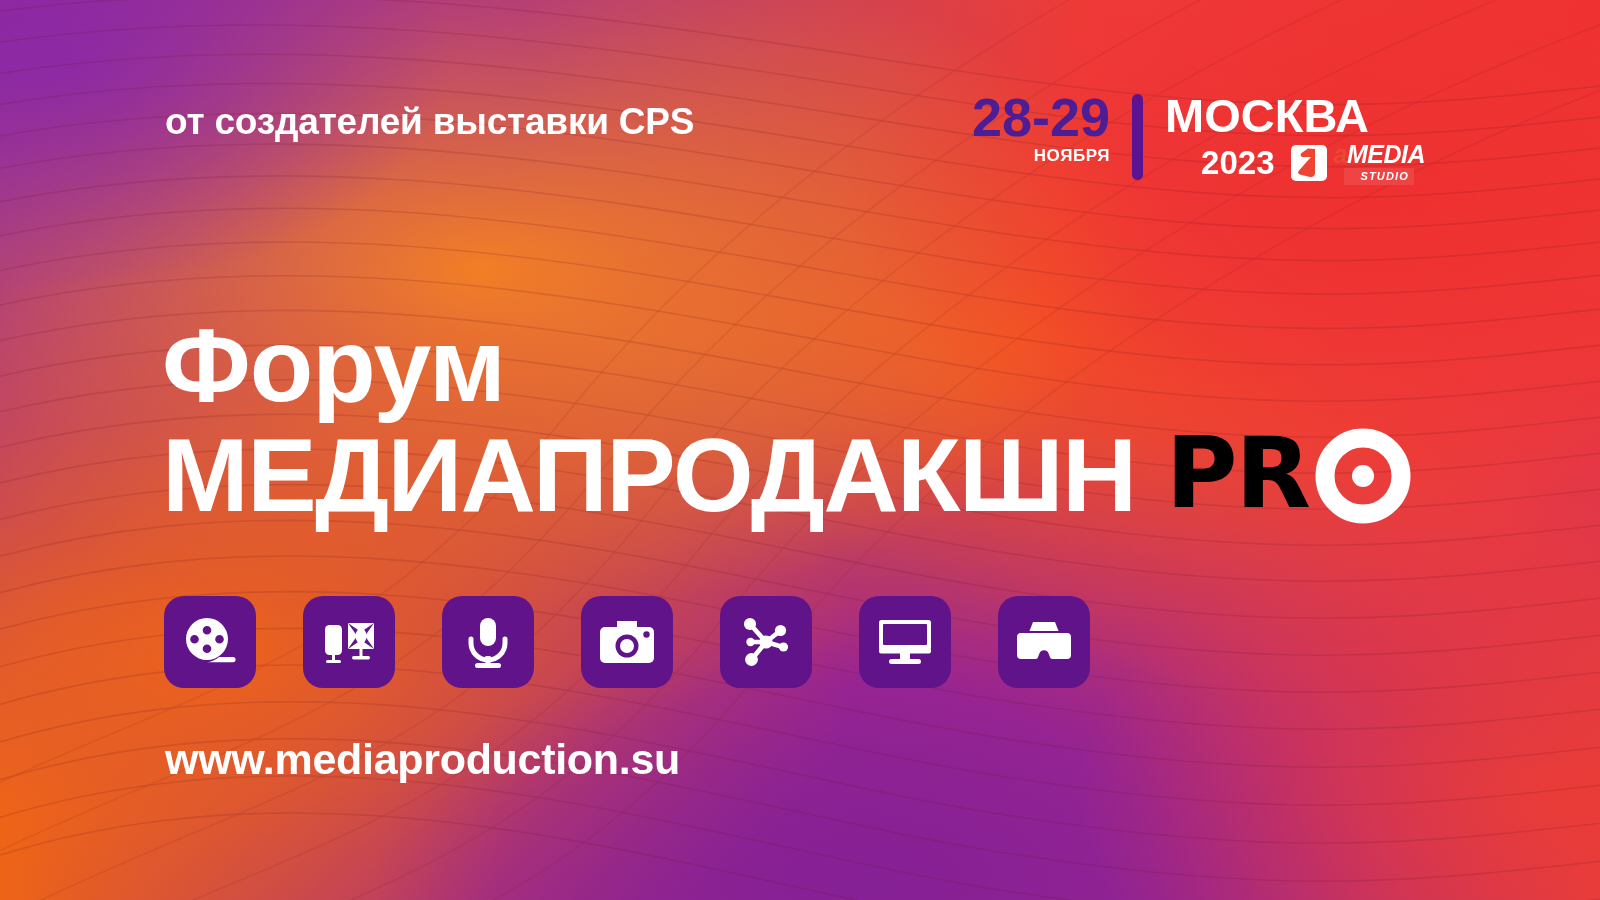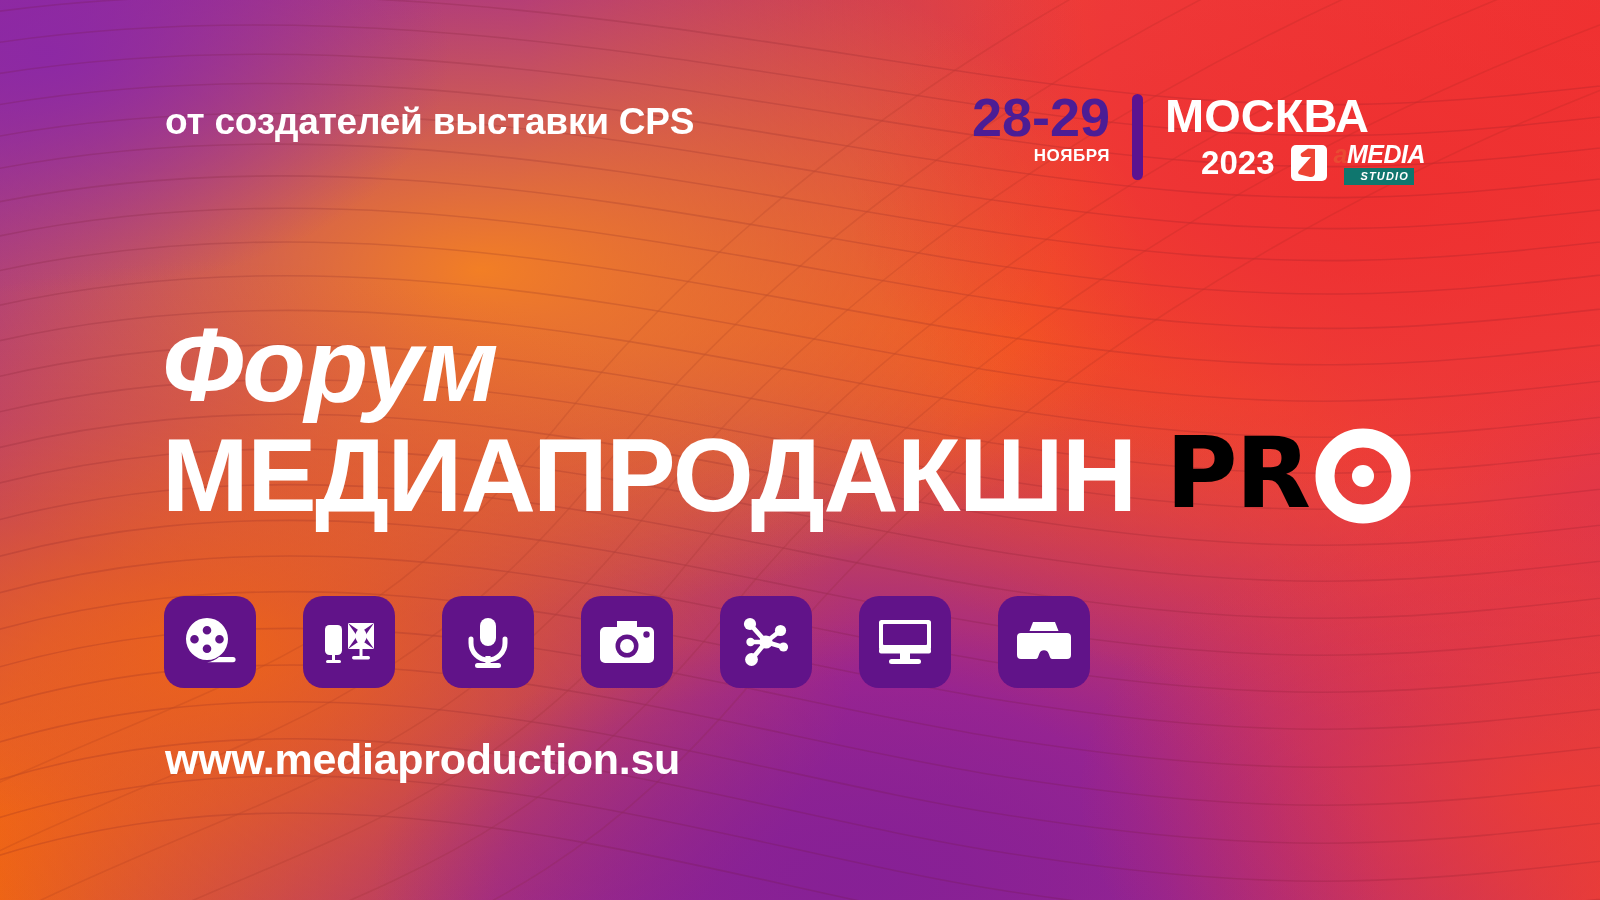--- a/index.html
+++ b/index.html
@@ -132,21 +132,21 @@
   .logo-amedia {
     font-size: 25px;
     font-weight: bold;
     font-style: italic;
     letter-spacing: -0.5px;
     line-height: 1;
     color: #FFFFFF;
   }
   .logo-amedia .a-red { color: #EA4A33; }
   .logo-studio {
-    background: #0f766e;
+    background: #ef4444;
     color: #FFFFFF;
     font-size: 11px;
     font-weight: bold;
     font-style: italic;
     letter-spacing: 1.2px;
     line-height: 1;
     padding: 3px 5px 3px 16px;
     text-align: right;
     margin-top: 1px;
   }
@@ -156,21 +156,20 @@
     position: absolute;
     left: 162px;
     top: 318px;
   }
   .h-forum {
     color: #FFFFFF;
     font-size: 104px;
     font-weight: bold;
     line-height: 0.92;
     letter-spacing: -1px;
-    font-style: italic;
   }
   .h-main {
     display: flex;
     align-items: center;
     margin-top: 14px;
   }
   .h-main-ru {
     color: #FFFFFF;
     font-size: 104px;
     font-weight: bold;

